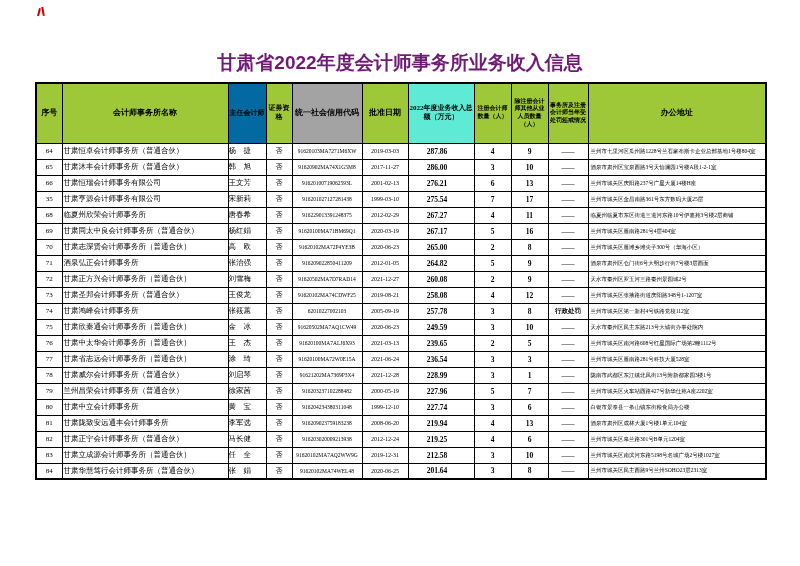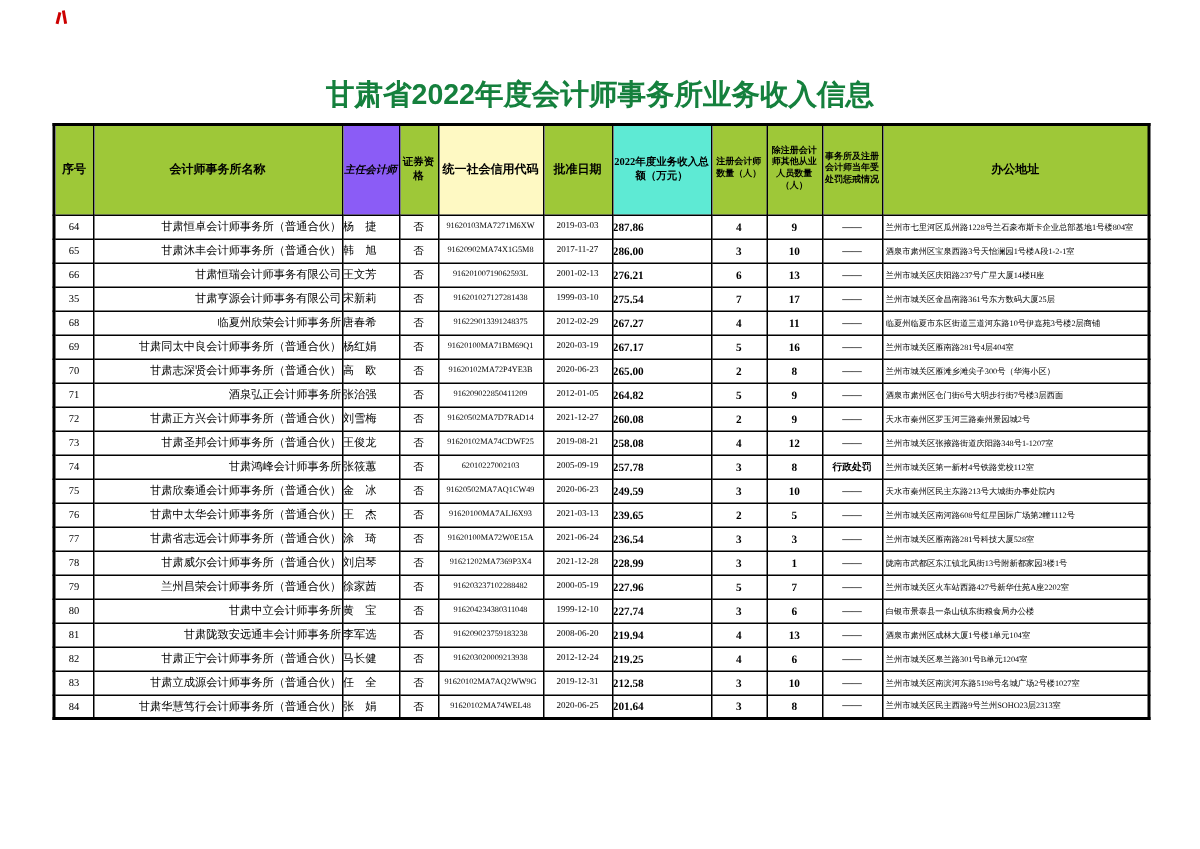--- a/index.html
+++ b/index.html
@@ -1,39 +1,39 @@
 <!DOCTYPE html>
 <html><head>
 <meta charset="utf-8">
 <style>
   html,body{margin:0;padding:0}
   body{width:800px;height:566px;background:#ffffff;position:relative;overflow:hidden;
        font-family:"Liberation Serif","DejaVu Serif",serif;color:#000}
   .title{position:absolute;top:50px;left:0;width:800px;text-align:center;
          font-family:"Liberation Sans","DejaVu Sans",sans-serif;
-         font-weight:bold;font-size:19px;color:#15803d}
+         font-weight:bold;font-size:19px;color:#701a75}
   .red-mark{position:absolute;left:36px;top:7px;width:10px;height:10px}
   .red-mark::before,.red-mark::after{content:"";position:absolute;background:#cc0000}
   .red-mark::before{left:2px;top:1px;width:1.5px;height:8px;transform:rotate(14deg)}
   .red-mark::after{left:6px;top:0;width:1.5px;height:9px;transform:rotate(-10deg)}
   .tbl-wrap{position:absolute;left:35px;top:82px}
   table{border-collapse:collapse;table-layout:fixed;width:730px;border:2px solid #000}
   th,td{border:1px solid #000;overflow:hidden;padding:0;vertical-align:middle}
   thead tr{height:60px}
   thead th{font-weight:bold;font-size:8px;line-height:1.25;text-align:center;padding:1px}
   thead th.small{font-size:6px;line-height:1.3}
   thead th.mid{font-size:7px;line-height:1.3}
   tbody tr{height:16px}
   .c-no{font-size:7px;text-align:center}
-  .c-name{font-size:7.5px;text-align:right;padding-left:15px;white-space:nowrap}
+  .c-name{font-size:7.5px;text-align:left;padding-left:1px;white-space:nowrap}
   .c-chief{font-size:7.5px;white-space:nowrap}
   .c-sec{font-size:7px;text-align:center}
   .c-code{font-size:5.5px;text-align:center;letter-spacing:0;white-space:nowrap}
   .c-date{font-size:6px;text-align:center;white-space:nowrap}
-  .c-income{font-size:7.5px;font-weight:bold;text-align:left;padding-right:8px;white-space:nowrap}
+  .c-income{font-size:7.5px;font-weight:bold;text-align:center;padding-right:8px;white-space:nowrap}
   .c-cpa,.c-staff{font-size:7.5px;font-weight:bold;text-align:center}
   .c-pen{font-size:6.5px;font-weight:bold;text-align:center;white-space:nowrap}
   .c-addr{font-size:5.5px;text-align:left;padding-left:2px;white-space:nowrap}
 </style>
 </head>
 <body>
 
 <div>
   <div class="red-mark"></div>
 
@@ -51,23 +51,23 @@
         <col style="width:66px">
           <col style="width:37px">
           <col style="width:37px">
         <col style="width:40px">
           <col style="width:178px">
       </colgroup>
       <thead>
         <tr>
           <th style="background: rgb(158, 200, 56);">序号</th>
           <th style="background: rgb(158, 200, 56);">会计师事务所名称</th>
-          <th class="mid" style="background: #8b5cf6; font-style: italic;">主任会计师</th>
+          <th class="mid" style="background: #0369a1;">主任会计师</th>
           <th class="mid" style="background: rgb(158, 200, 56);">证券资格</th>
-          <th style="background: #fef9c3;">统一社会信用代码</th>
+          <th style="background: #a3a3a3; font-family: Liberation Mono, monospace;">统一社会信用代码</th>
           <th style="background: rgb(158, 200, 56);">批准日期</th>
           <th class="mid" style="background: #5eead4;">2022年度业务收入总额（万元）</th>
           <th class="small" style="background: rgb(158, 200, 56);">注册会计师数量（人）</th>
           <th class="small" style="background: rgb(158, 200, 56);">除注册会计师其他从业人员数量（人）</th>
           <th class="small" style="background: rgb(158, 200, 56);">事务所及注册会计师当年受处罚惩戒情况</th>
           <th style="background: rgb(158, 200, 56); margin-top: 48px;">办公地址</th>
         </tr>
       </thead>
       <tbody>
           <tr>

